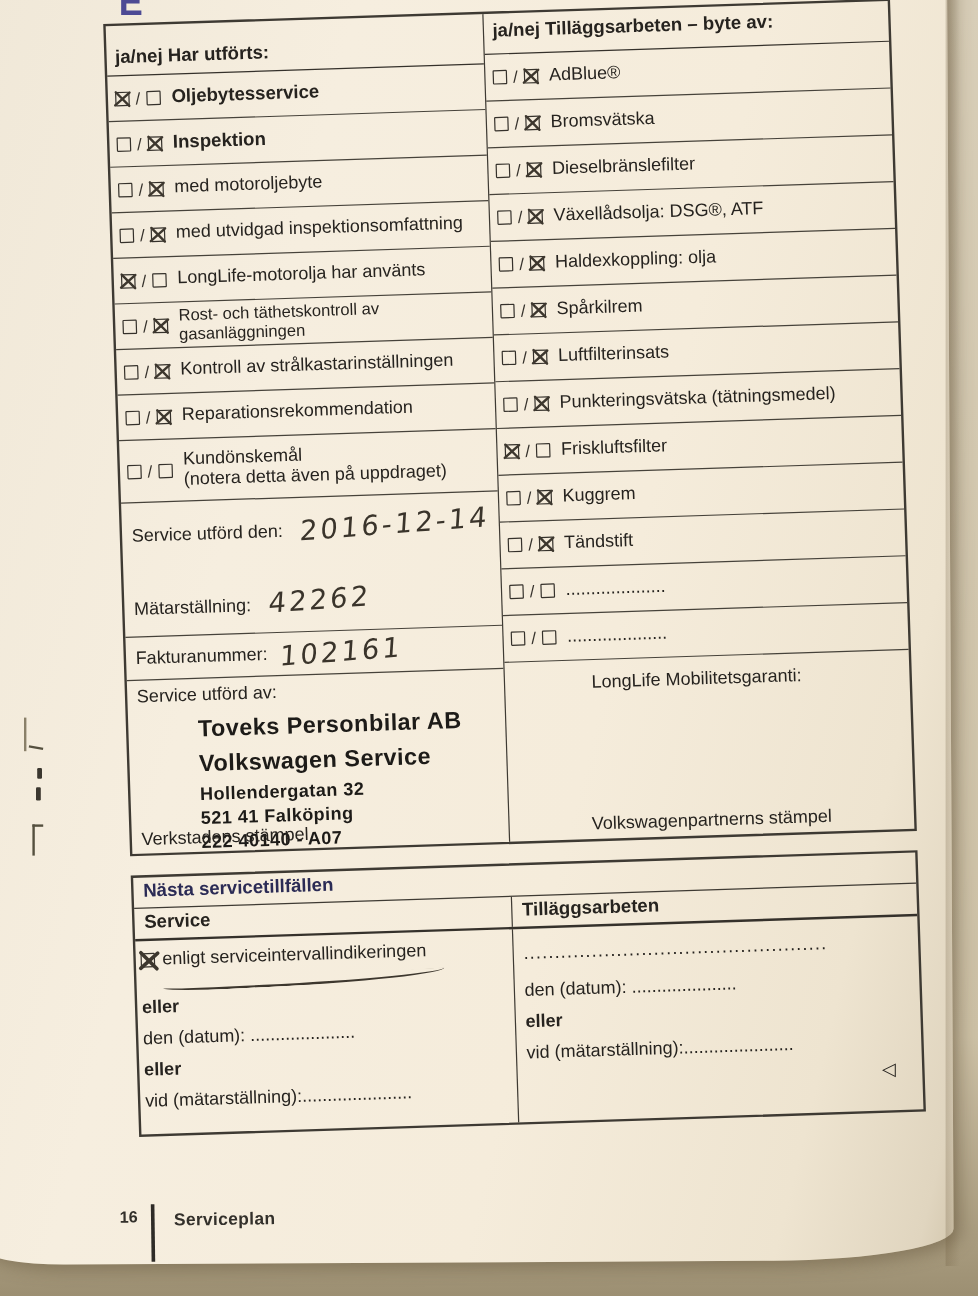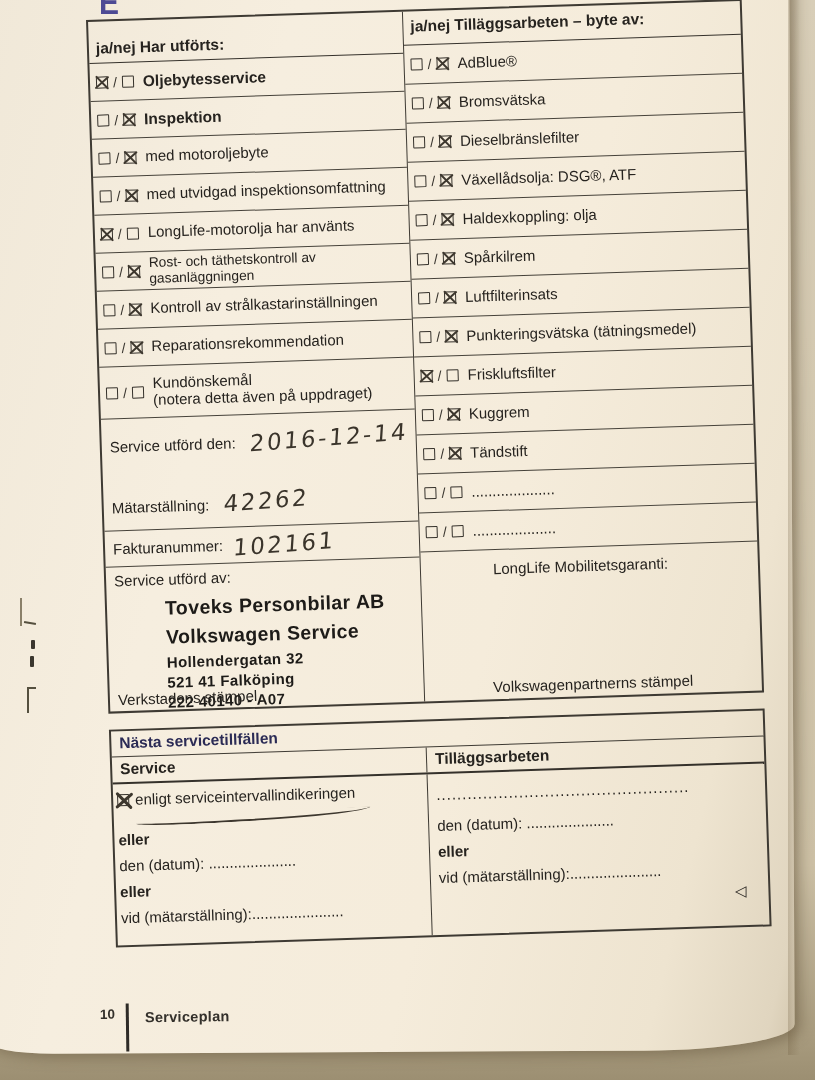--- a/index.html
+++ b/index.html
@@ -326,16 +326,16 @@
         <div class="nt-line b gap">eller</div>
         <div class="nt-line gap">vid (mätarställning):......................</div>
       </div>
     </div>
   </div>
 </div>
 
 <div class="arrow-marker">◁</div>
 
 <div class="pagefoot">
-  <div class="pf-num">10</div>
+  <div class="pf-num">16</div>
   <div class="pf-bar"></div>
   <div class="pf-lab">Serviceplan</div>
 </div>
 
 </body></html>

